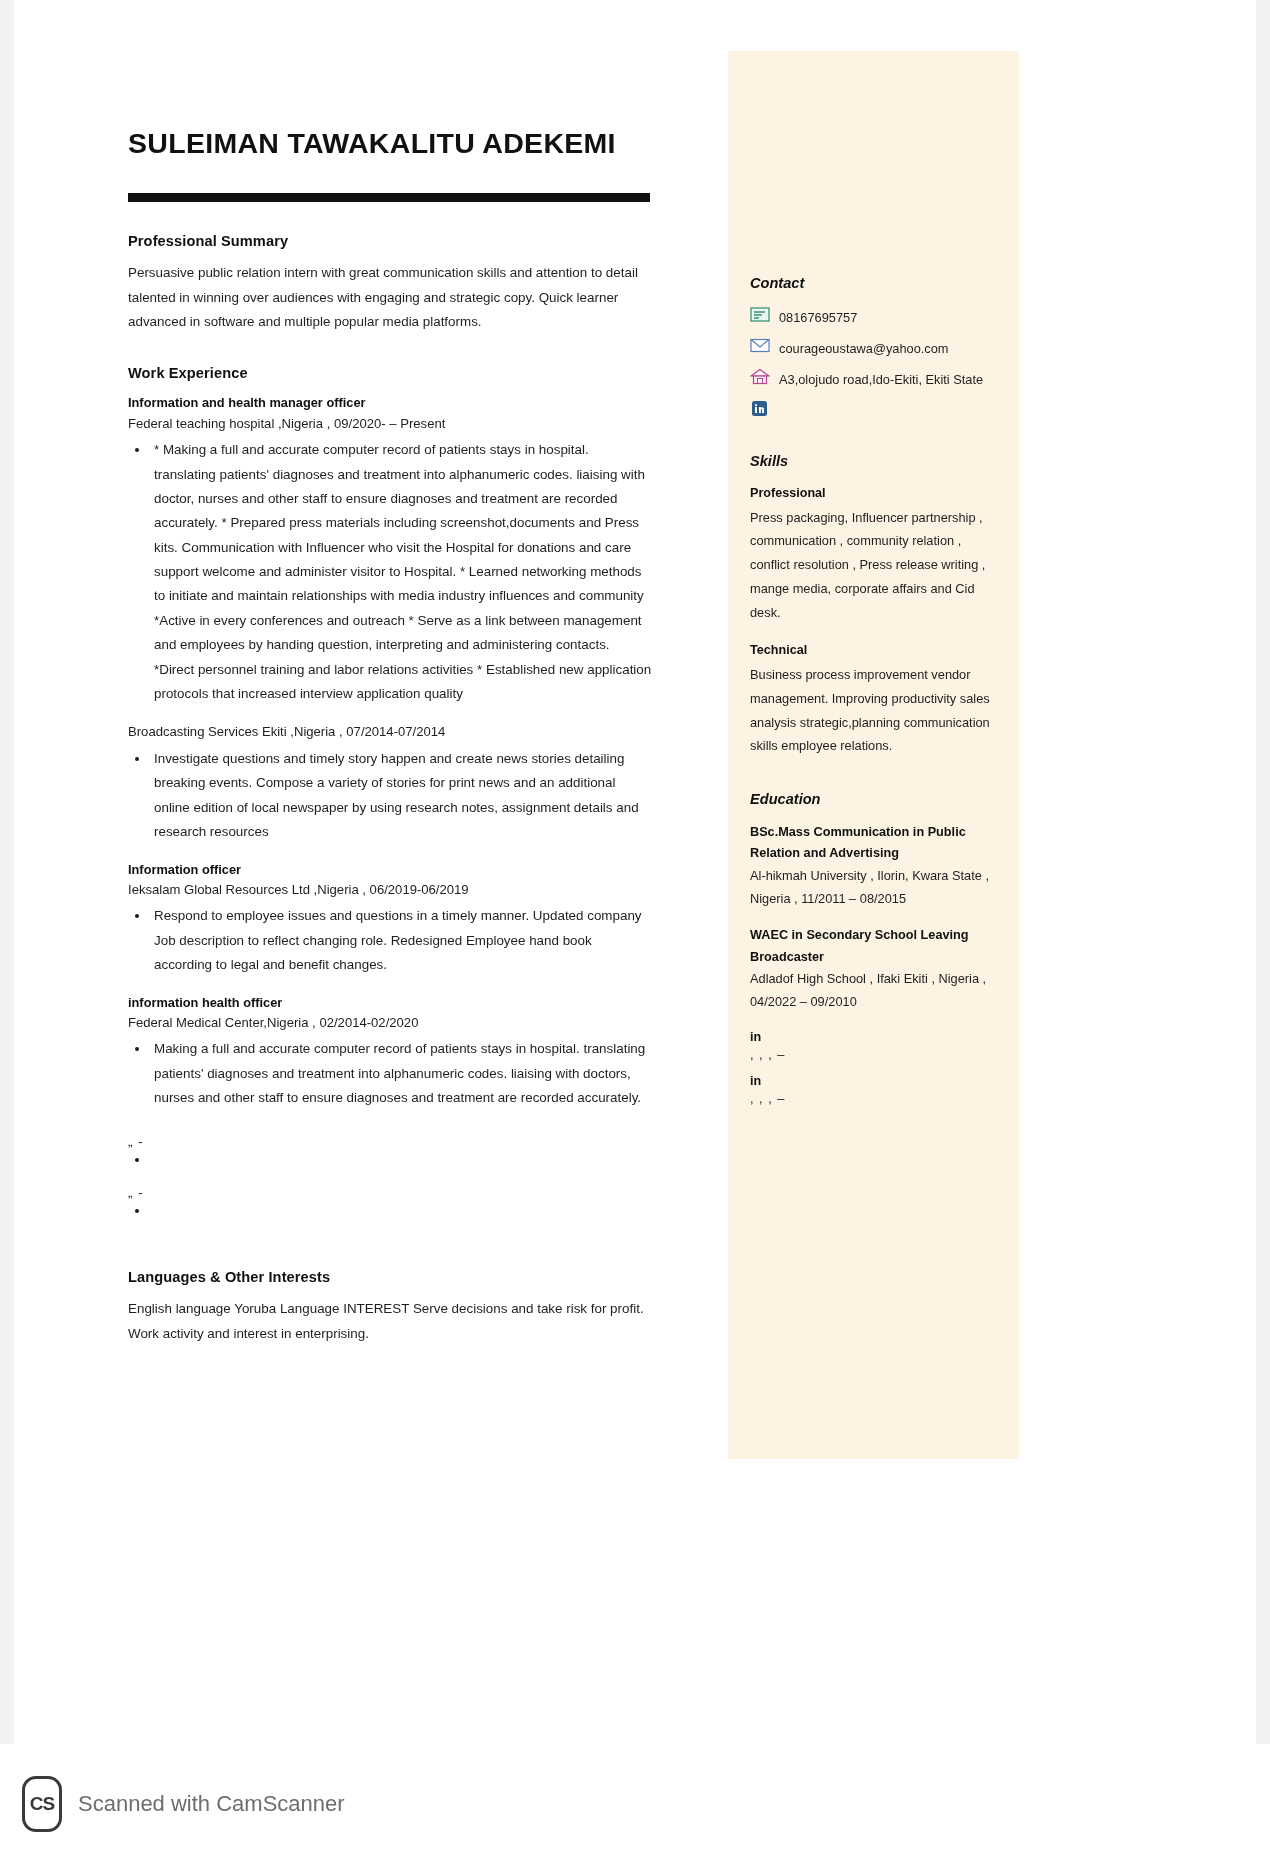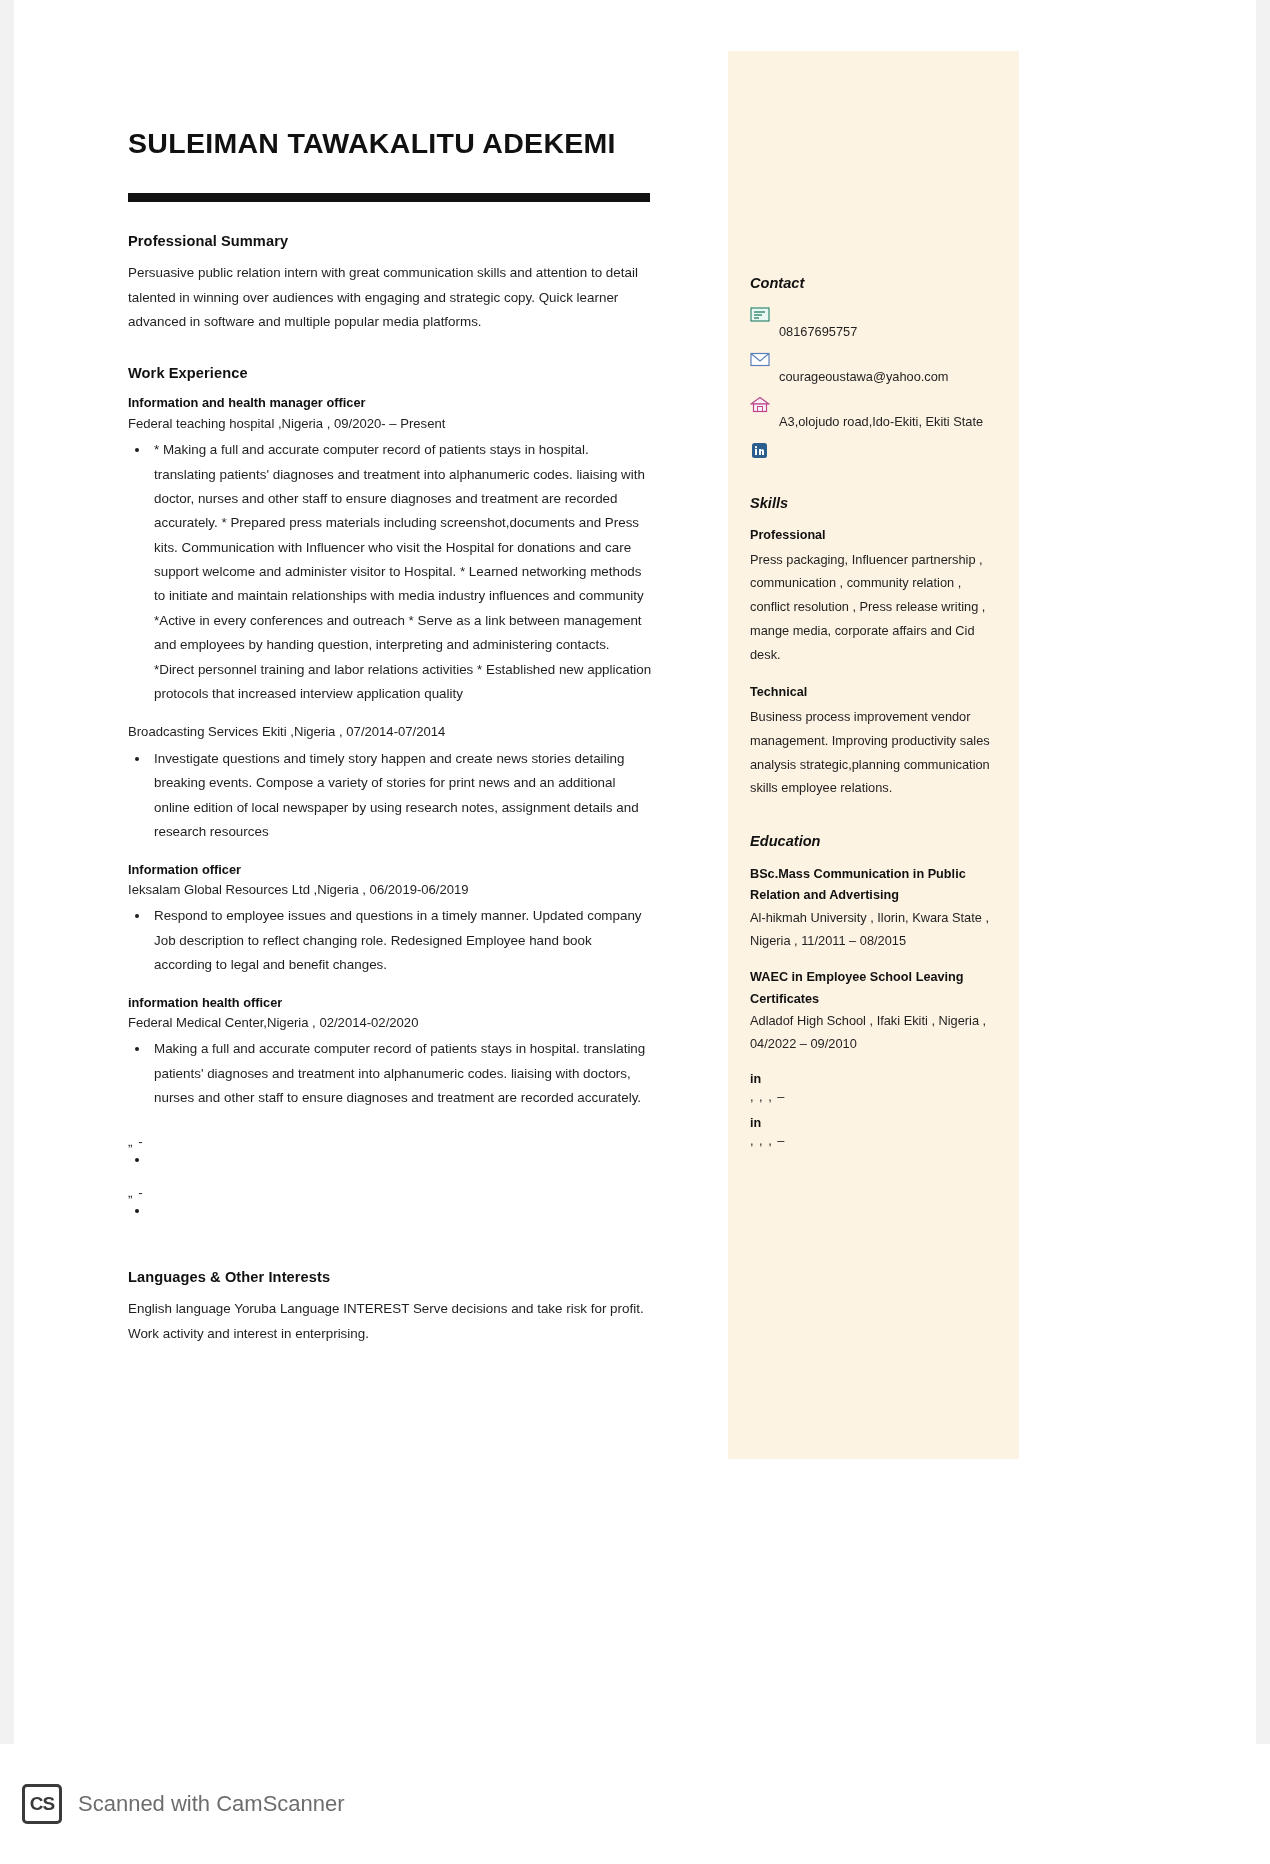--- a/index.html
+++ b/index.html
@@ -133,21 +133,20 @@
     display:flex;
     align-items:flex-start;
     gap:9px;
     margin-bottom:10px;
   }
   .contact-row .ctext {
     font-size:12.8px;
     line-height:1.5;
     color:#1f1f1f;
     padding-top:2px;
-    margin-top:14px;
   }
   .ci {
     width:20px; height:17px;
     flex:0 0 20px;
     display:block;
   }
   .edu-block { margin-bottom:15px; }
   .edu-deg {
     font-size:12.7px;
     font-weight:bold;
@@ -177,23 +176,23 @@
   .footer {
     position:absolute;
     left:0; bottom:0;
     width:1270px; height:120px;
     background:#ffffff;
     display:flex;
     align-items:center;
     padding-left:22px;
   }
   .cs-logo {
-    width:40px; height:40px;
+    width:40px; height:56px;
     border:3px solid #3a3a3a;
-    border-radius:5px;
+    border-radius:14px;
     display:flex;
     align-items:center;
     justify-content:center;
     font-size:19px;
     font-weight:bold;
     color:#3a3a3a;
     letter-spacing:-1px;
     margin-right:16px;
     font-family:"Liberation Sans", sans-serif;
   }
@@ -277,21 +276,21 @@
 
     <section class="sb-section" style="margin-top:33px;">
       <h2 class="sb-title">Education</h2>
 
       <div class="edu-block">
         <div class="edu-deg">BSc.Mass Communication in Public Relation and Advertising</div>
         <div class="edu-meta">Al-hikmah University , Ilorin, Kwara State , Nigeria , 11/2011 – 08/2015</div>
       </div>
 
       <div class="edu-block">
-        <div class="edu-deg">WAEC in Employee School Leaving Certificates</div>
+        <div class="edu-deg">WAEC in Secondary School Leaving Broadcaster</div>
         <div class="edu-meta">Adladof High School , Ifaki Ekiti , Nigeria , 04/2022 – 09/2010</div>
       </div>
 
       <div class="edu-stray">
         <div class="sm1">in</div>
         <div class="sm2">, , , –</div>
       </div>
 
       <div class="edu-stray">
         <div class="sm1">in</div>

